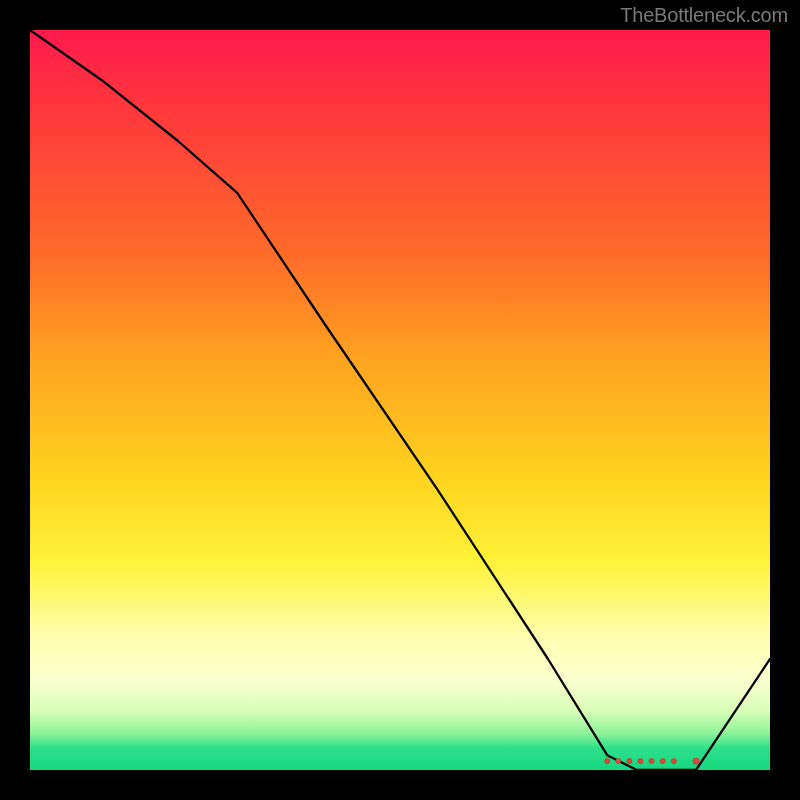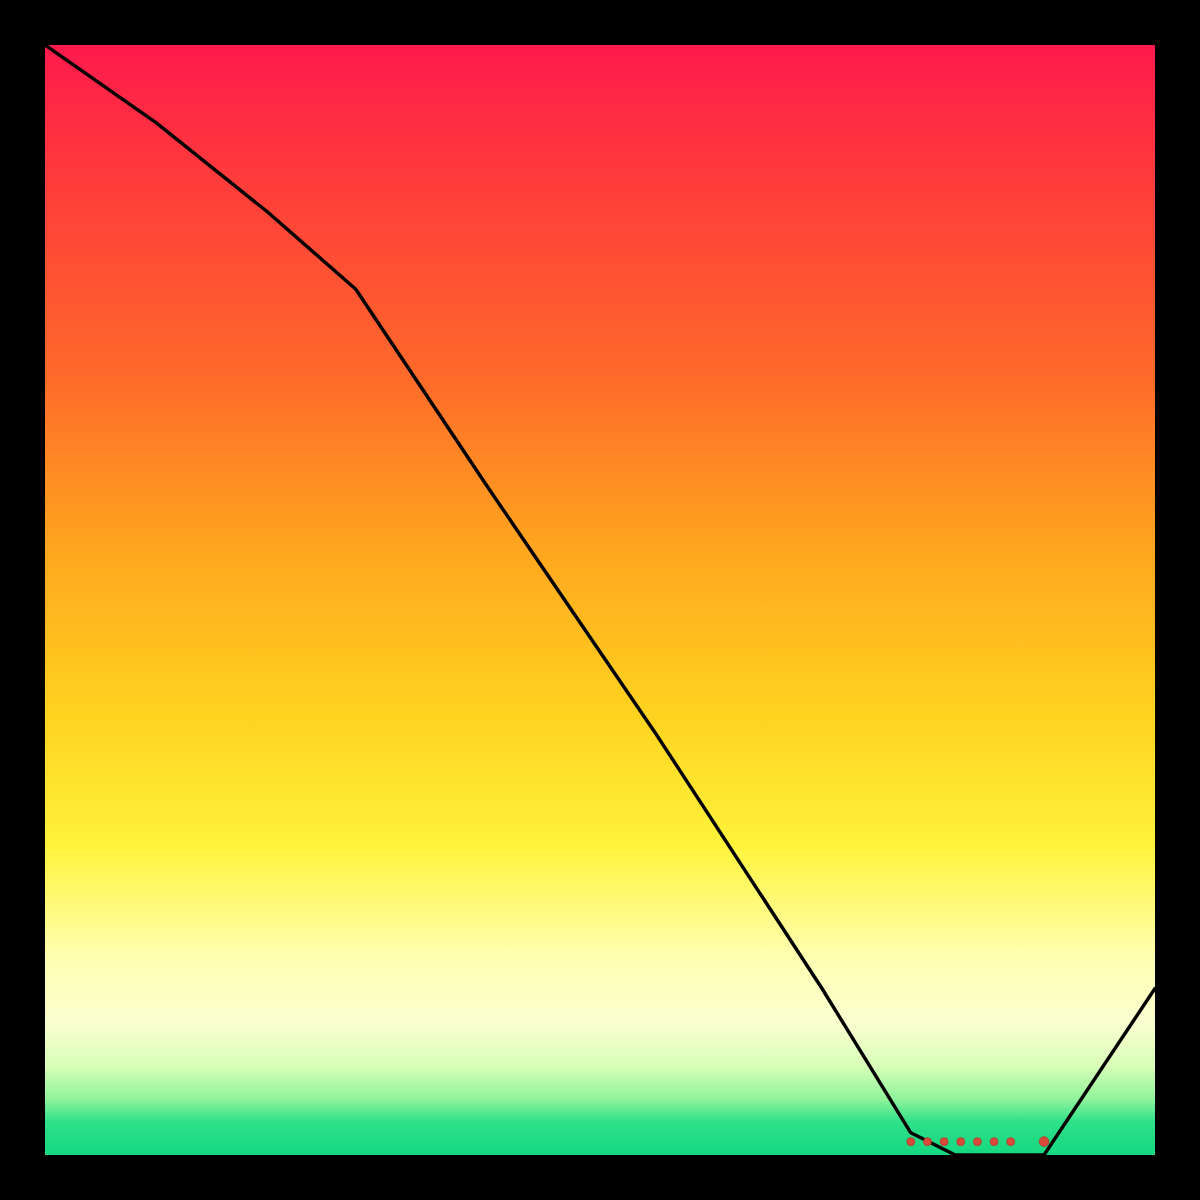--- a/index.html
+++ b/index.html
@@ -65,20 +65,21 @@
   .marker {
     fill: #d94a3a;
     stroke: #b83828;
     stroke-width: 0.6px;
   }
 </style>
 </head>
 <body>
 
 <div class="frame">
+  <div class="watermark">TheBottleneck.com</div>
 
   <div class="plot">
     <svg viewBox="0 0 740 740" preserveAspectRatio="none">
       <path id="curvePath" class="curve" d="M0.0 0.0 L74.0 51.8 L148.0 111.0 L207.2 162.8 L296.0 296.0 L407.0 458.8 L518.0 629.0 L577.2 725.2 L606.8 740.0 L636.4 740.0 L666.0 740.0 L740.0 629.0"></path>
       <g id="markerGroup">
           <circle cx="577.2" cy="731.1" r="2.6" class="marker"></circle>
           <circle cx="588.3" cy="731.1" r="2.6" class="marker"></circle>
           <circle cx="599.4" cy="731.1" r="2.6" class="marker"></circle>
           <circle cx="610.5" cy="731.1" r="2.6" class="marker"></circle>
           <circle cx="621.6" cy="731.1" r="2.6" class="marker"></circle>

